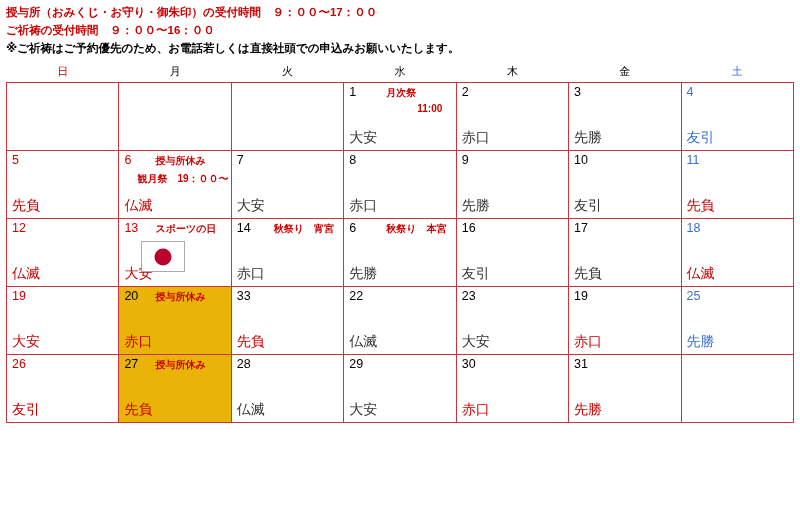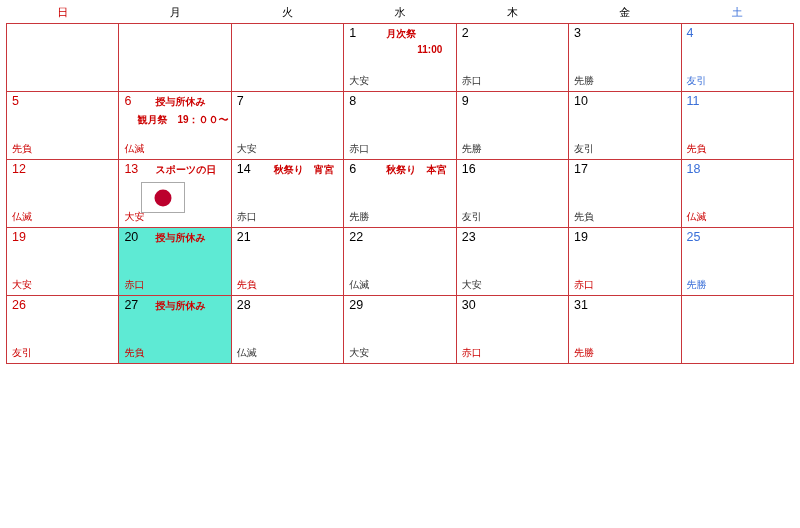--- a/index.html
+++ b/index.html
@@ -83,21 +83,21 @@
     display: block;
   }
   .num-sun { color: #cc0000; }
   .num-sat { color: #3a6fd8; }
   .num-wd  { color: #000000; }
   .num-hol { color: #cc0000; }
   .rokuyo {
     position: absolute;
     left: 5px;
     bottom: 3px;
-    font-size: 10px;
+    font-size: 14px;
     color: #333333;
   }
   .rokuyo-sun { color: #cc0000; }
   .rokuyo-sat { color: #3a6fd8; }
   .event {
     position: absolute;
     font-size: 10px;
     font-weight: bold;
     color: #cc0000;
     white-space: nowrap;
@@ -115,21 +115,21 @@
   .ev-center2 {
     top: 21px;
     left: 18px;
     text-align: center;
   }
   .ev-time {
     top: 19px;
     left: 73px;
   }
   .shaded {
-    background: #5eead4;
+    background: #eab308;
   }
   .flag {
     position: absolute;
     left: 22px;
     top: 22px;
     width: 42px;
     height: 29px;
     background: #ffffff;
     border: 1px solid #aaaaaa;
   }
@@ -146,20 +146,25 @@
   .ev-overflow {
     overflow: visible;
   }
 </style>
 </head>
 <body>
 
 <div class="page">
 
 
+  <div class="notes">
+    <div class="note note-red">授与所（おみくじ・お守り・御朱印）の受付時間　９：００〜17：００</div>
+    <div class="note note-red">ご祈祷の受付時間　９：００〜16：００</div>
+    <div class="note note-black">※ご祈祷はご予約優先のため、お電話若しくは直接社頭での申込みお願いいたします。</div>
+  </div>
 
   <table class="cal">
     <thead>
       <tr>
         <th class="dow-sun">日</th>
         <th class="dow-wd">月</th>
         <th class="dow-wd">火</th>
         <th class="dow-wd">水</th>
         <th class="dow-wd">木</th>
         <th class="dow-wd">金</th>
@@ -313,21 +318,21 @@
         </td>
         <td class="shaded ev-overflow">
           <div class="cell">
             <span class="daynum num-wd">20</span>
             <span class="event ev-wide">授与所休み</span>
             <span class="rokuyo rokuyo-sun">赤口</span>
           </div>
         </td>
         <td>
           <div class="cell">
-            <span class="daynum num-wd">21</span>
+            <span class="daynum num-wd">33</span>
             <span class="rokuyo rokuyo-sun">先負</span>
           </div>
         </td>
         <td>
           <div class="cell">
             <span class="daynum num-wd">22</span>
             <span class="rokuyo">仏滅</span>
           </div>
         </td>
         <td>

